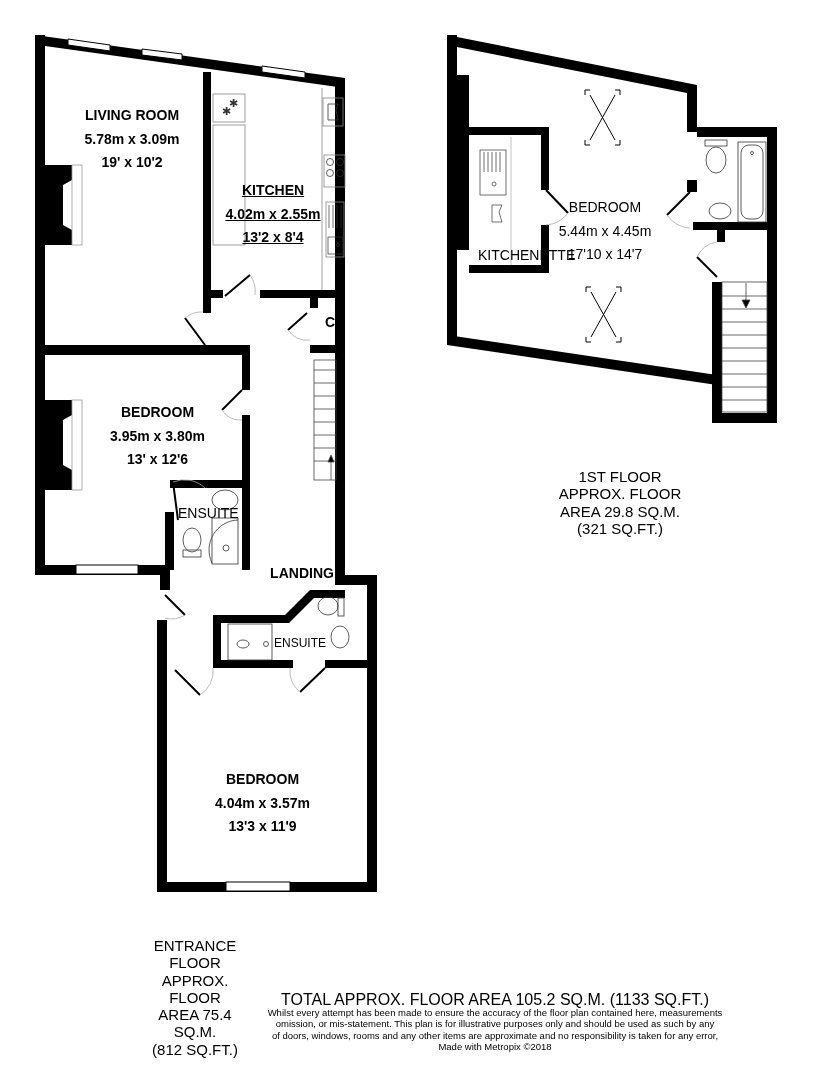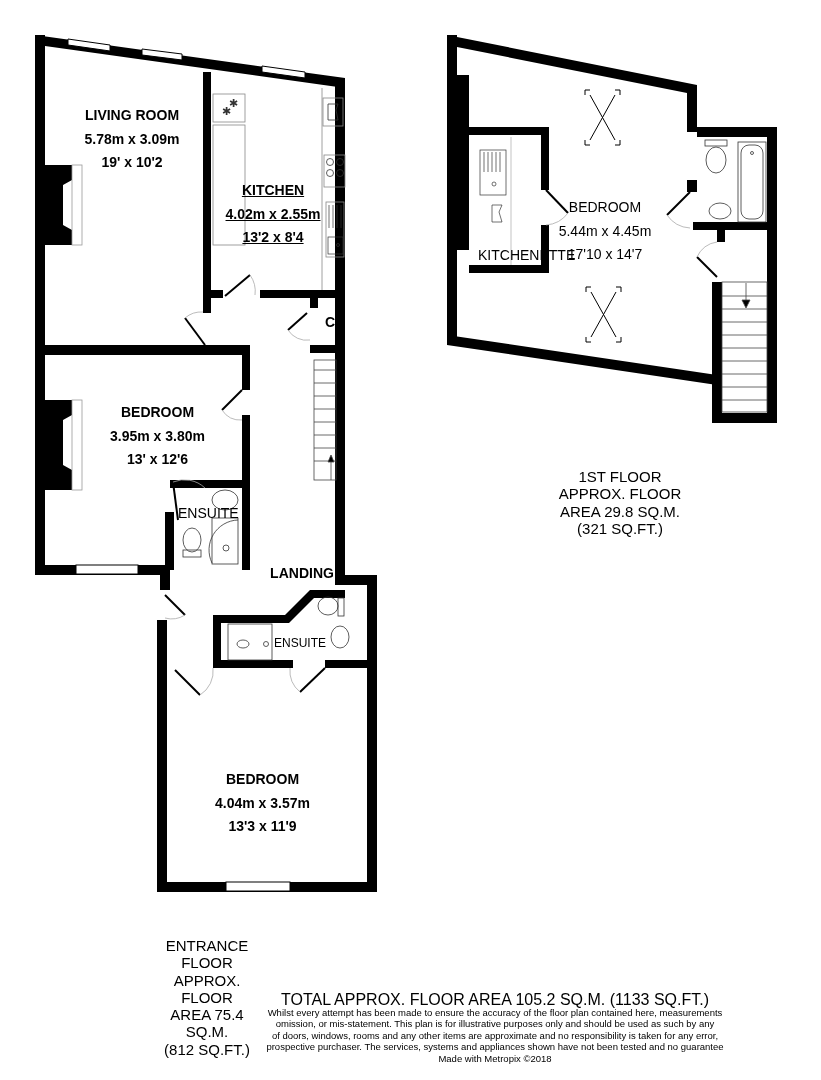--- a/index.html
+++ b/index.html
@@ -262,28 +262,27 @@
 <div class="lbl mid" style="left:270px; top:637px; width:60px; font-weight:normal;">ENSUITE</div>
 <div class="lbl small" style="left:478px; top:248px; width:64px; font-weight:normal;">KITCHENETTE</div>
 
 <div class="lbl area" style="left:545px; top:468px; width:150px;">
   <span>1ST FLOOR</span>
   <span>APPROX. FLOOR</span>
   <span>AREA 29.8 SQ.M.</span>
   <span>(321 SQ.FT.)</span>
 </div>
 
-<div class="lbl area" style="left:152px; top:937px; width:110px;">
+<div class="lbl area" style="left:140px; top:937px; width:110px;">
   <span>ENTRANCE FLOOR</span>
   <span>APPROX. FLOOR</span>
   <span>AREA 75.4 SQ.M.</span>
   <span>(812 SQ.FT.)</span>
 </div>
 
 <div class="lbl total" style="left:250px; top:991px; width:490px;">TOTAL APPROX. FLOOR AREA 105.2 SQ.M. (1133 SQ.FT.)</div>
 
 <div class="lbl disc" style="left:225px; top:1007px; width:540px;">
   <span>Whilst every attempt has been made to ensure the accuracy of the floor plan contained here, measurements</span>
   <span>omission, or mis-statement. This plan is for illustrative purposes only and should be used as such by any</span>
   <span>of doors, windows, rooms and any other items are approximate and no responsibility is taken for any error,</span>
-  <span>prospective purchaser. The services, systems and appliances shown have not been tested and no guarantee</span>
   <span>Made with Metropix ©2018</span>
 </div>
 
 </body></html>

